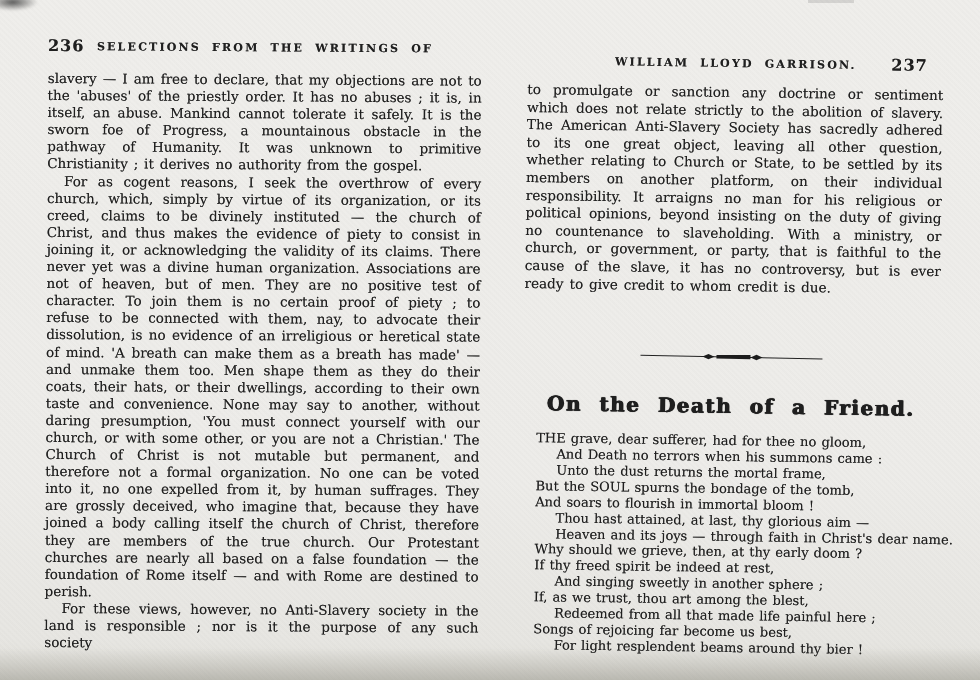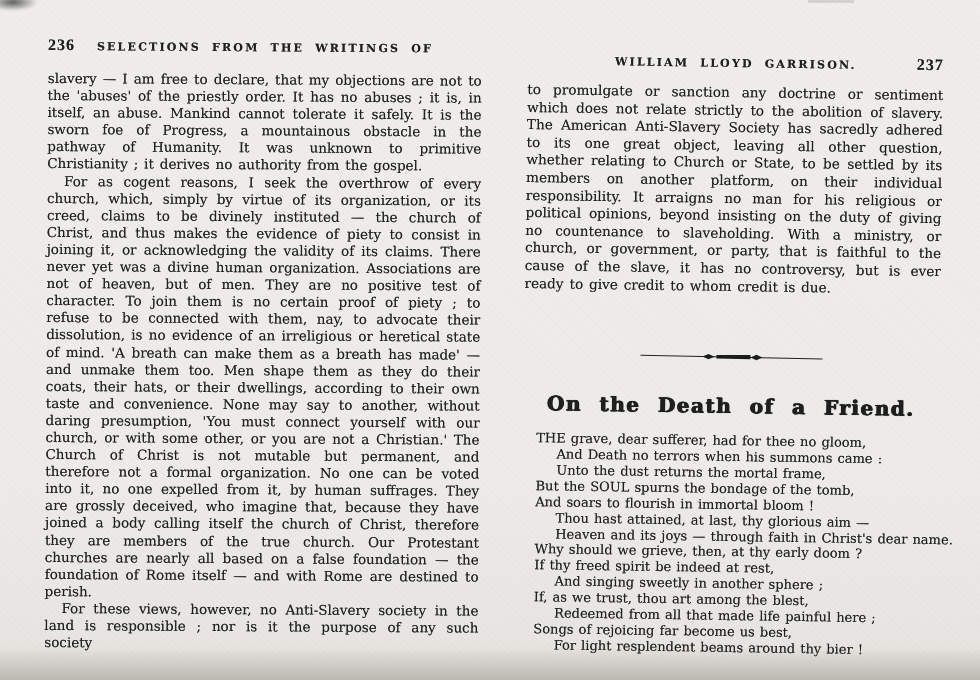--- a/index.html
+++ b/index.html
@@ -28,24 +28,23 @@
     font-size: 11px;
     font-weight: 700;
     letter-spacing: 2.2px;
     word-spacing: 5px;
     padding-top: 4px;
   }
   .page-num {
     position: absolute; top: 0;
     font-size: 16px; font-weight: 700;
     letter-spacing: 1px;
-    font-family: Liberation Serif, serif;
   }
   .page-num-left  { left: 0; }
-  .page-num-right { right: 0; }
+  .page-num-right { right: 16px; }
 
   .body-text {
     margin-top: 16px;
     font-size: 13.5px;
     line-height: 17.1px;
     text-align: justify;
     word-spacing: 1.6px;
   }
   .body-text p { margin: 0; }
   .body-text p.indented { text-indent: 17px; }

